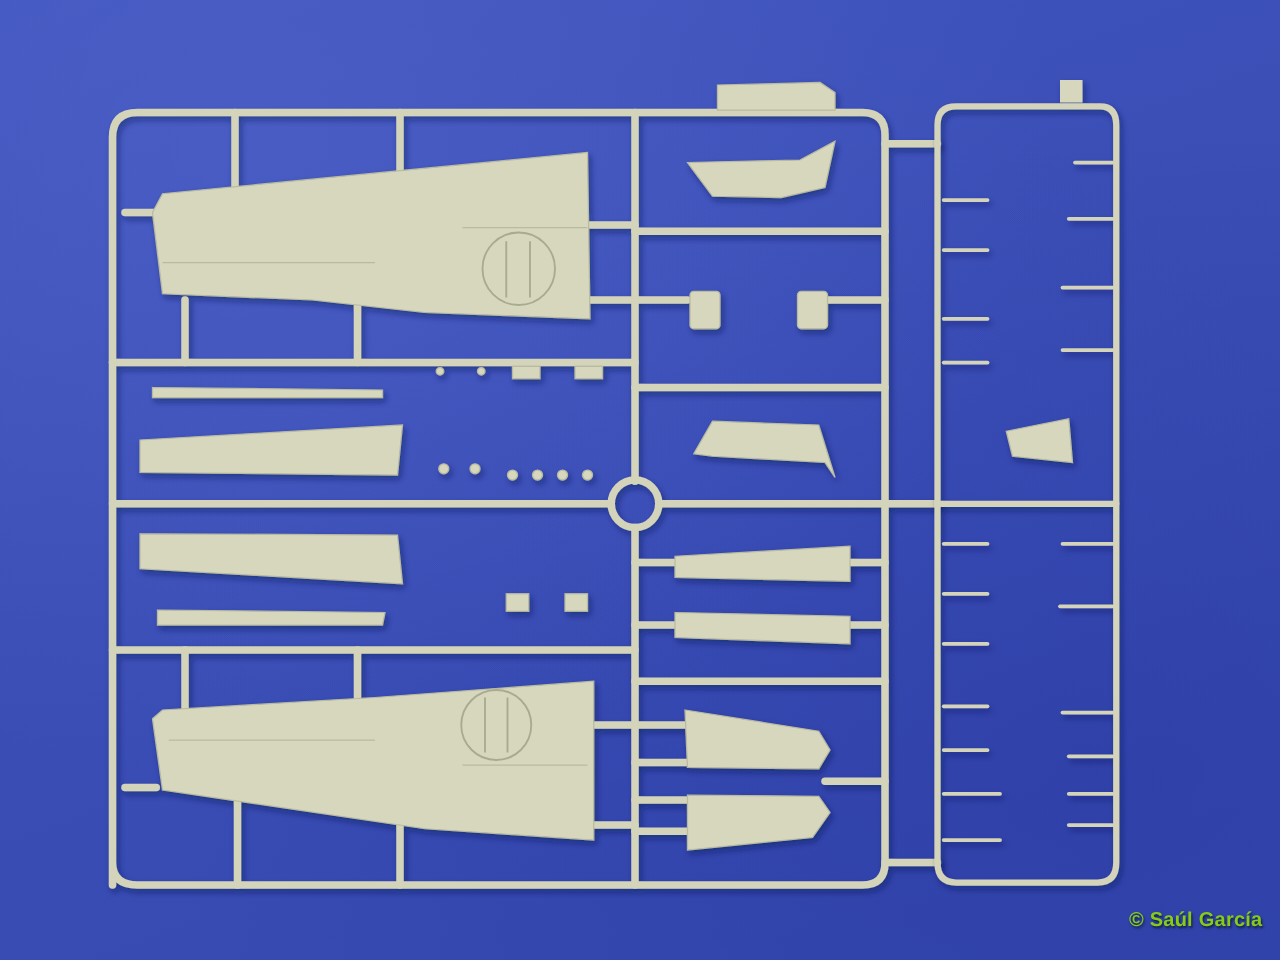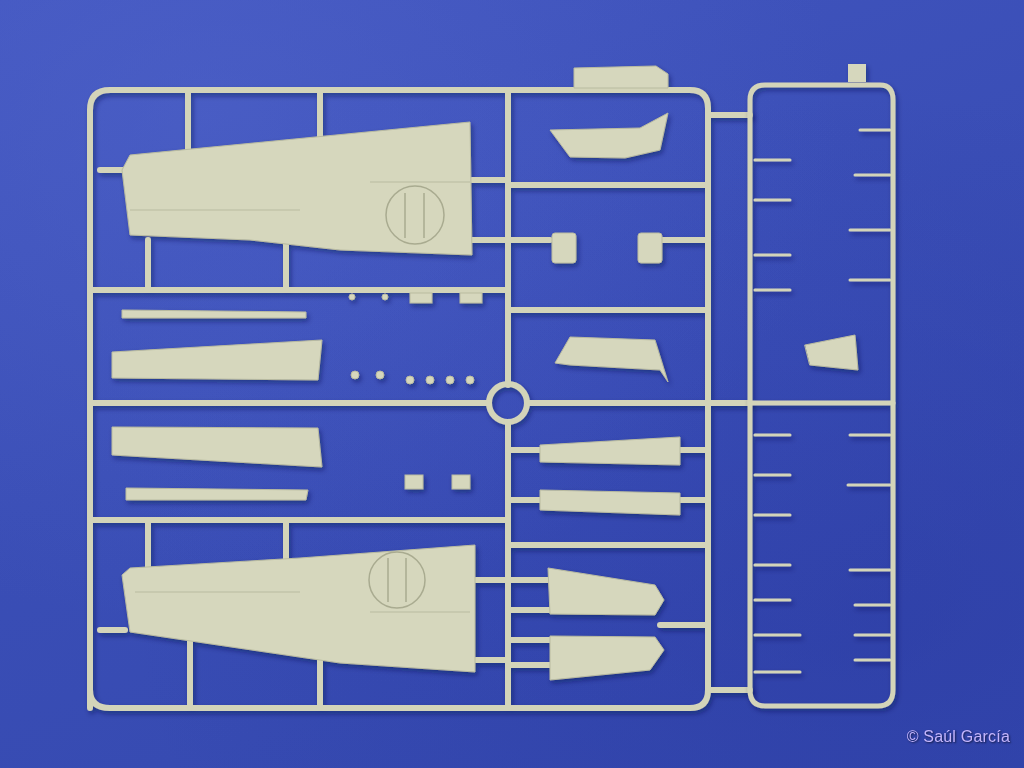--- a/index.html
+++ b/index.html
@@ -12,21 +12,21 @@
     position: absolute; inset: 0;
     background:
       radial-gradient(ellipse at 20% 15%, rgba(90,110,210,0.35), transparent 55%),
       radial-gradient(ellipse at 85% 80%, rgba(40,55,160,0.45), transparent 60%),
       radial-gradient(ellipse at 55% 50%, rgba(70,90,200,0.25), transparent 60%),
       linear-gradient(160deg, #4256c0 0%, #3a4eb6 45%, #3448ae 100%);
   }
   svg.sprue { position: absolute; left: 0; top: 0; }
   .watermark {
     position: absolute; right: 14px; bottom: 22px;
-    color: #c4b5fd; font-size: 16px; font-weight: normal;
+    color: #84cc16; font-size: 16px; font-weight: bold;
     text-shadow: 1px 1px 2px rgba(0,0,0,0.6);
     letter-spacing: 0.2px;
   }
 </style>
 </head>
 <body>
 
 <div class="backdrop"></div>
 
 <svg class="sprue" width="1024" height="768" viewBox="0 0 1024 768">

